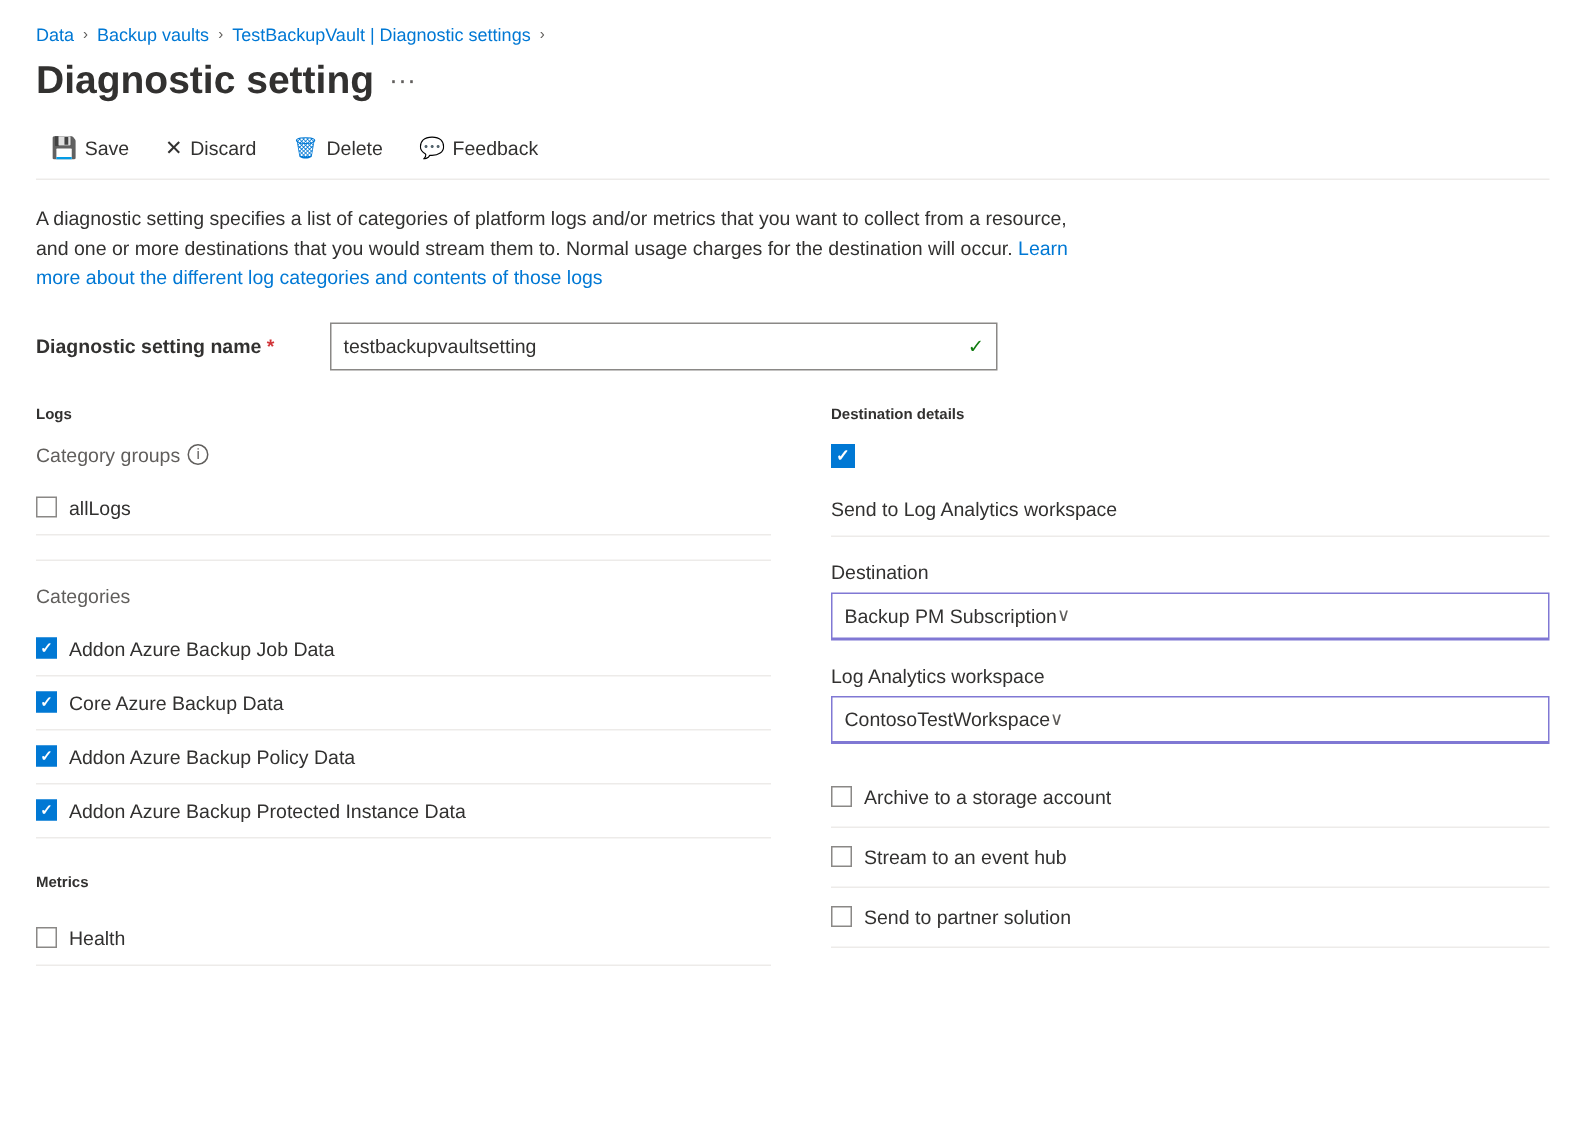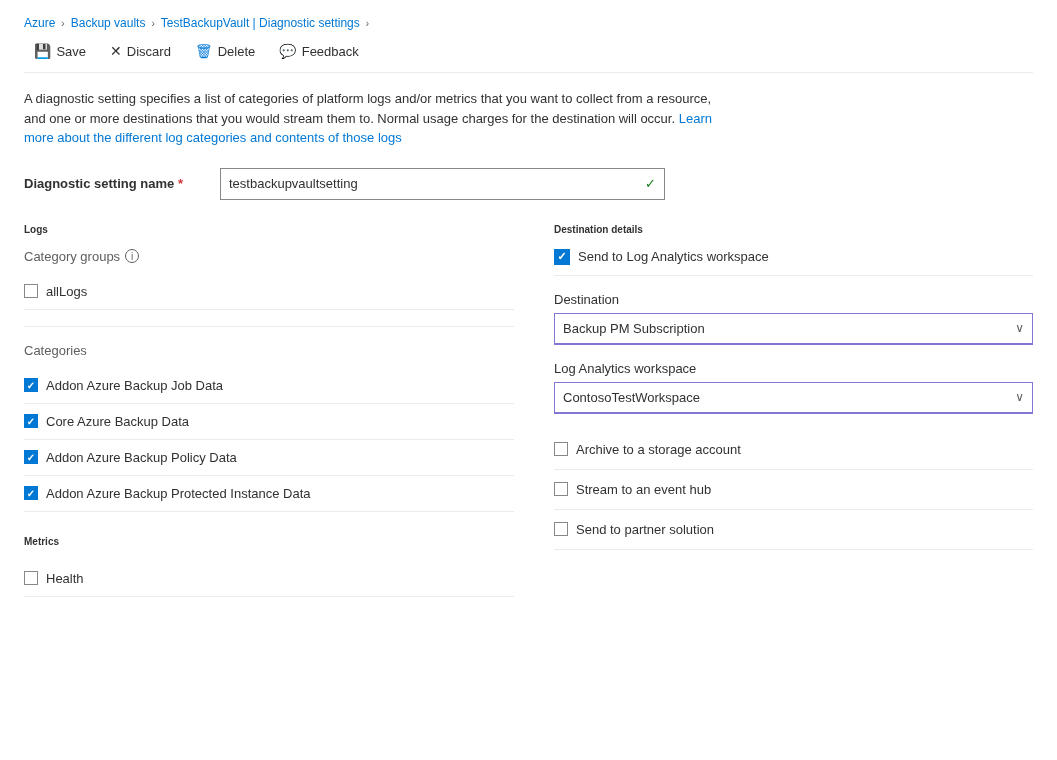--- a/index.html
+++ b/index.html
@@ -43,50 +43,54 @@
     .checkbox-row:last-child { }
     .checkbox { width: 14px; height: 14px; border: 1px solid #8a8886; background: #fff; flex-shrink: 0; display: flex; align-items: center; justify-content: center; cursor: pointer; }
     .checkbox.checked { background: #0078d4; border-color: #0078d4; }
     .checkbox.checked::after { content: '✓'; color: white; font-size: 10px; font-weight: bold; }
     .checkbox-label { font-size: 13px; color: #323130; }
     
     .categories-section { margin-top: 16px; }
     .categories-title { font-size: 13px; color: #605e5c; margin-bottom: 10px; }
     
     .divider { border: none; border-top: 1px solid #edebe9; margin: 16px 0; }
-    .dest-header { display: flex; gap: 8px; margin-bottom: 16px; padding-bottom: 10px; border-bottom: 1px solid #edebe9; }
+    .dest-header { display: flex; gap: 20px; margin-bottom: 16px; padding-bottom: 10px; border-bottom: 1px solid #edebe9; flex-direction: column; }
     .dest-checkbox { width: 16px; height: 16px; background: #0078d4; border: 1px solid #0078d4; display: flex; align-items: center; justify-content: center; flex-shrink: 0; cursor: pointer; }
     .dest-checkbox::after { content: '✓'; color: white; font-size: 11px; font-weight: bold; }
     .dest-label { font-size: 13px; color: #323130; }
     
     .dropdown-group { margin-bottom: 16px; }
     .dropdown-label { font-size: 13px; color: #323130; margin-bottom: 6px; }
-    .dropdown { width: 100%; height: 32px; border: 1px solid #8078d4; border-bottom: 2px solid #8078d4; padding: 0 8px; font-size: 13px; color: #323130; display: flex; align-items: center; justify-content: space-between; cursor: pointer; background: #fff; }
+    .dropdown { width: 100%; height: 32px; border: 1px solid #8078d4; border-bottom: 2px solid #8078d4; padding: 0 8px; font-size: 13px; color: #323130; display: flex; align-items: center; justify-content: flex-start; cursor: pointer; background: #fff; }
     .dropdown .chevron { color: #605e5c; font-size: 12px; }
     
     .dest-option-row { display: flex; align-items: center; gap: 8px; padding: 12px 0; border-bottom: 1px solid #edebe9; }
     .dest-option-checkbox { width: 14px; height: 14px; border: 1px solid #8a8886; background: #fff; flex-shrink: 0; cursor: pointer; }
     .dest-option-label { font-size: 13px; color: #323130; }
     
     .metrics-section { margin-top: 24px; }
   </style>
 </head>
 <body>
 
 <div class="container">
 
   <div class="breadcrumb">
-    <a>Azure</a>
+    <a>Data</a>
     <span class="sep">›</span>
     <a>Backup vaults</a>
     <span class="sep">›</span>
     <span class="current">TestBackupVault | Diagnostic settings</span>
     <span class="sep">›</span>
   </div>
 
+  <div class="page-title">
+    <span>Diagnostic setting</span>
+    <span class="ellipsis">···</span>
+  </div>
 
   <div class="toolbar">
     <button class="toolbar-btn">
       <span class="icon">💾</span>
       <span>Save</span>
     </button>
     <button class="toolbar-btn">
       <span class="icon discard">✕</span>
       <span>Discard</span>
     </button>

